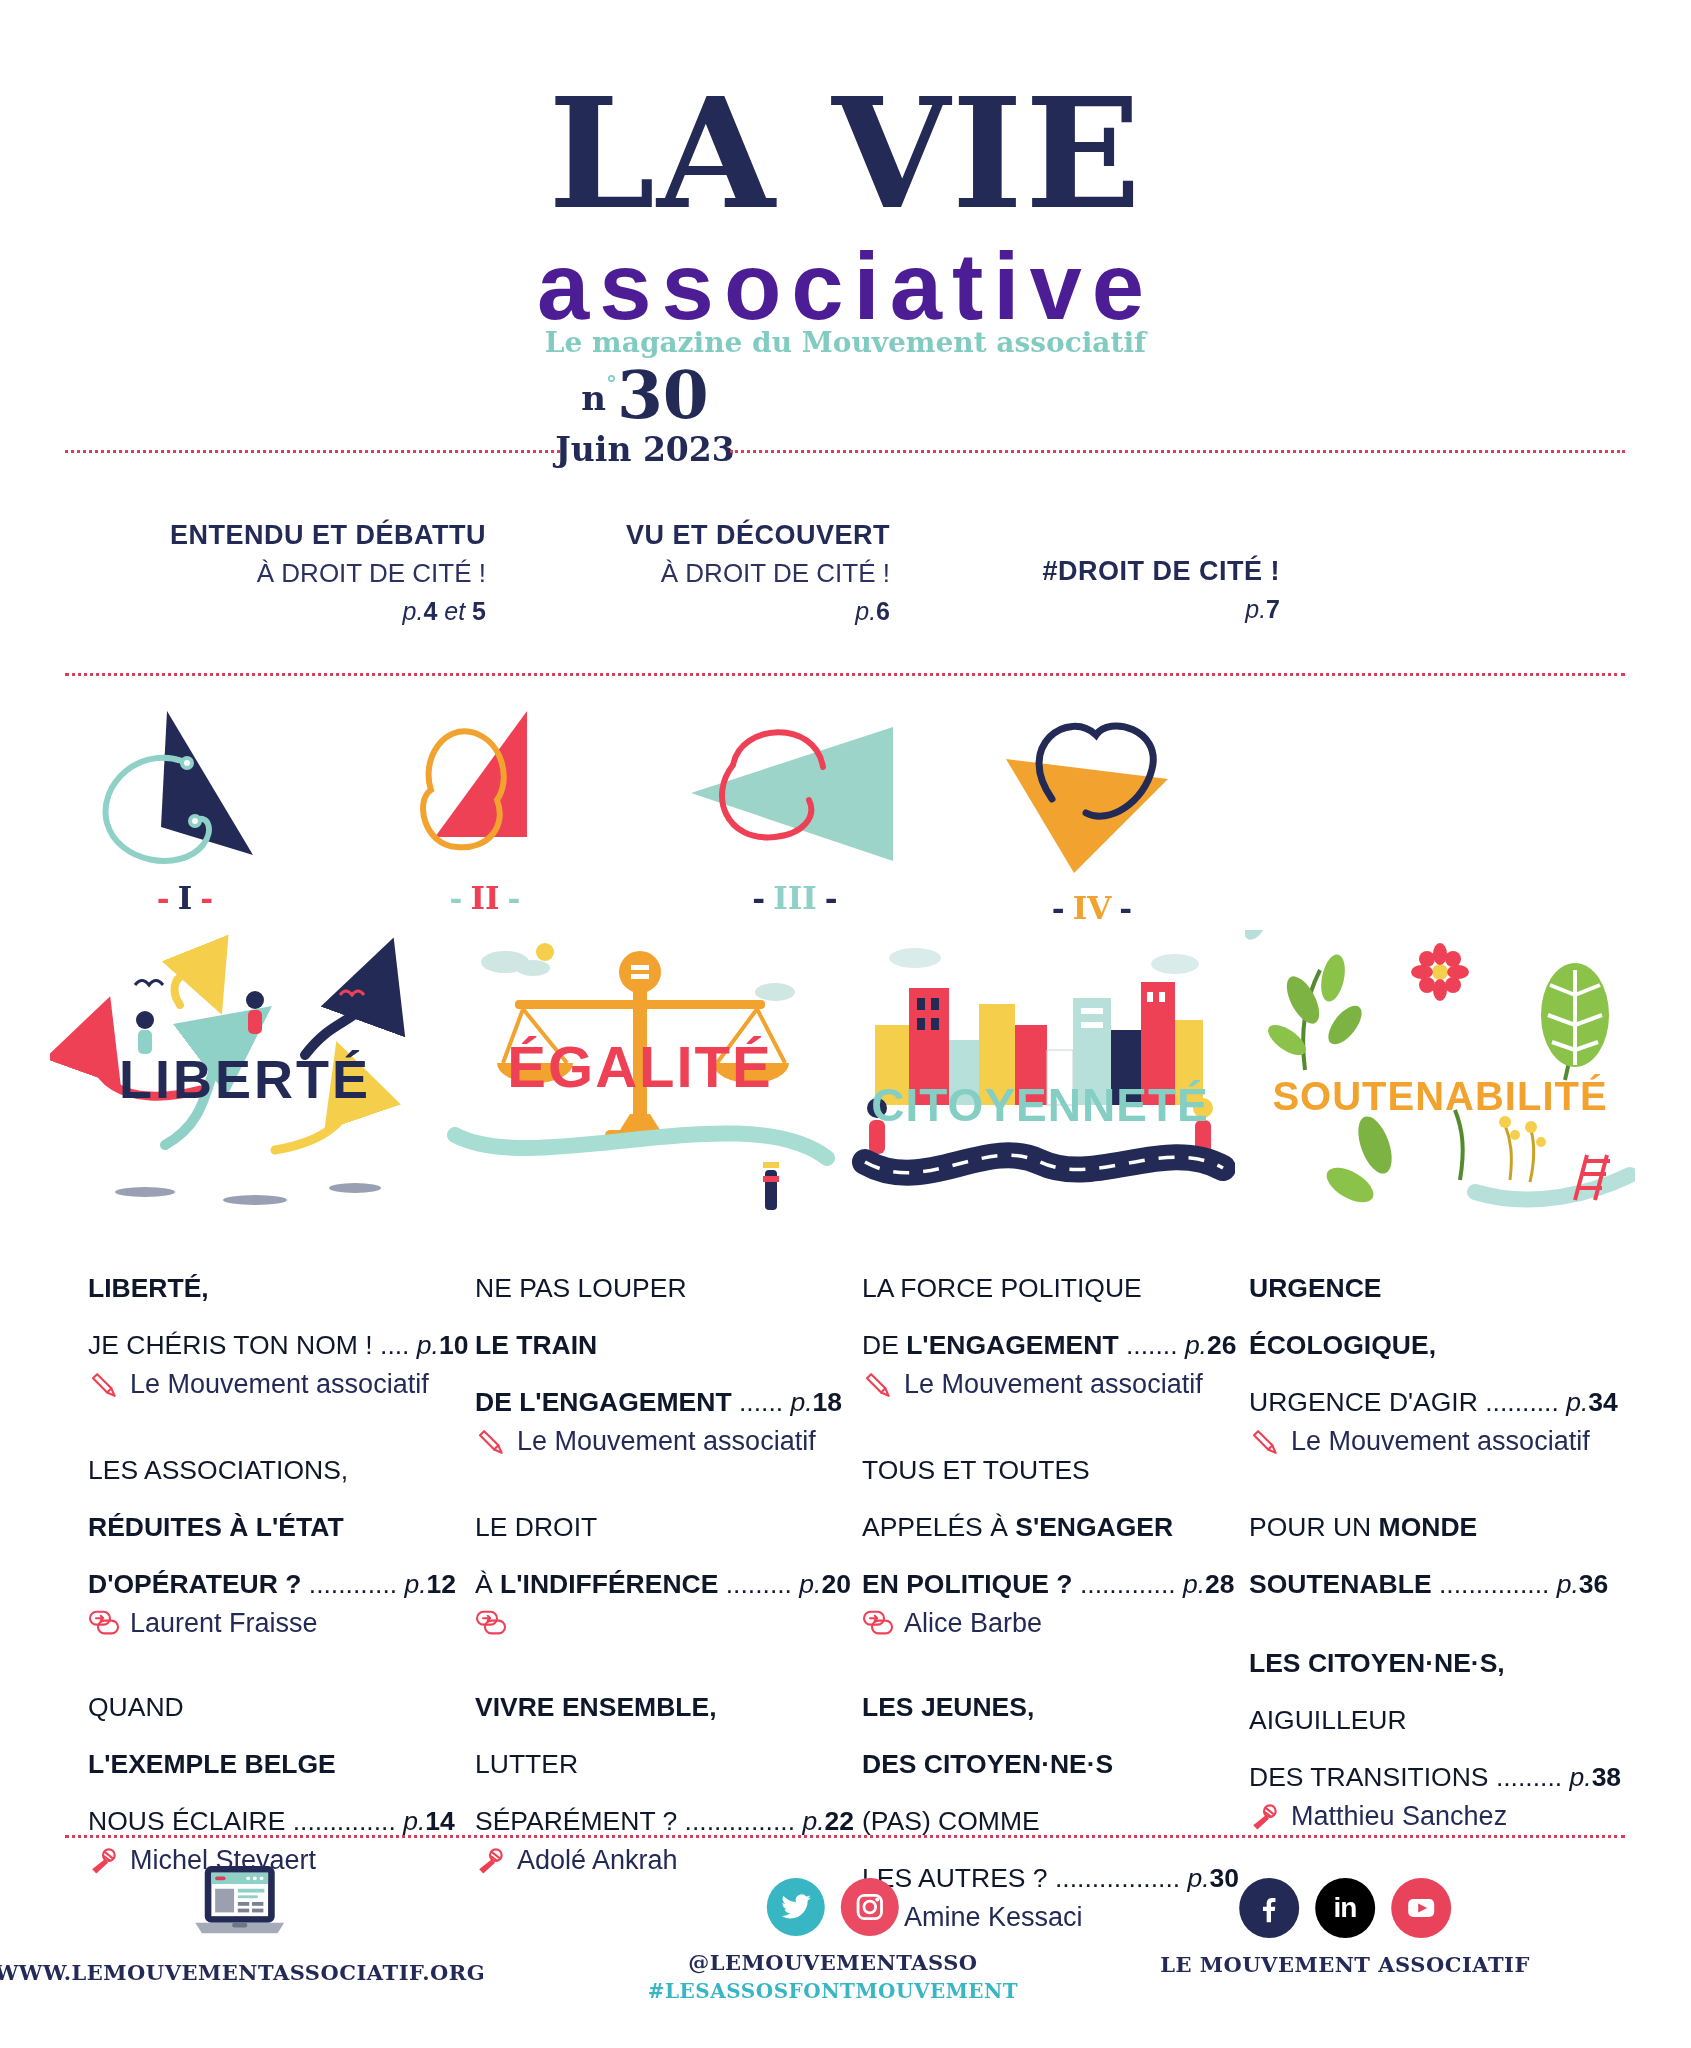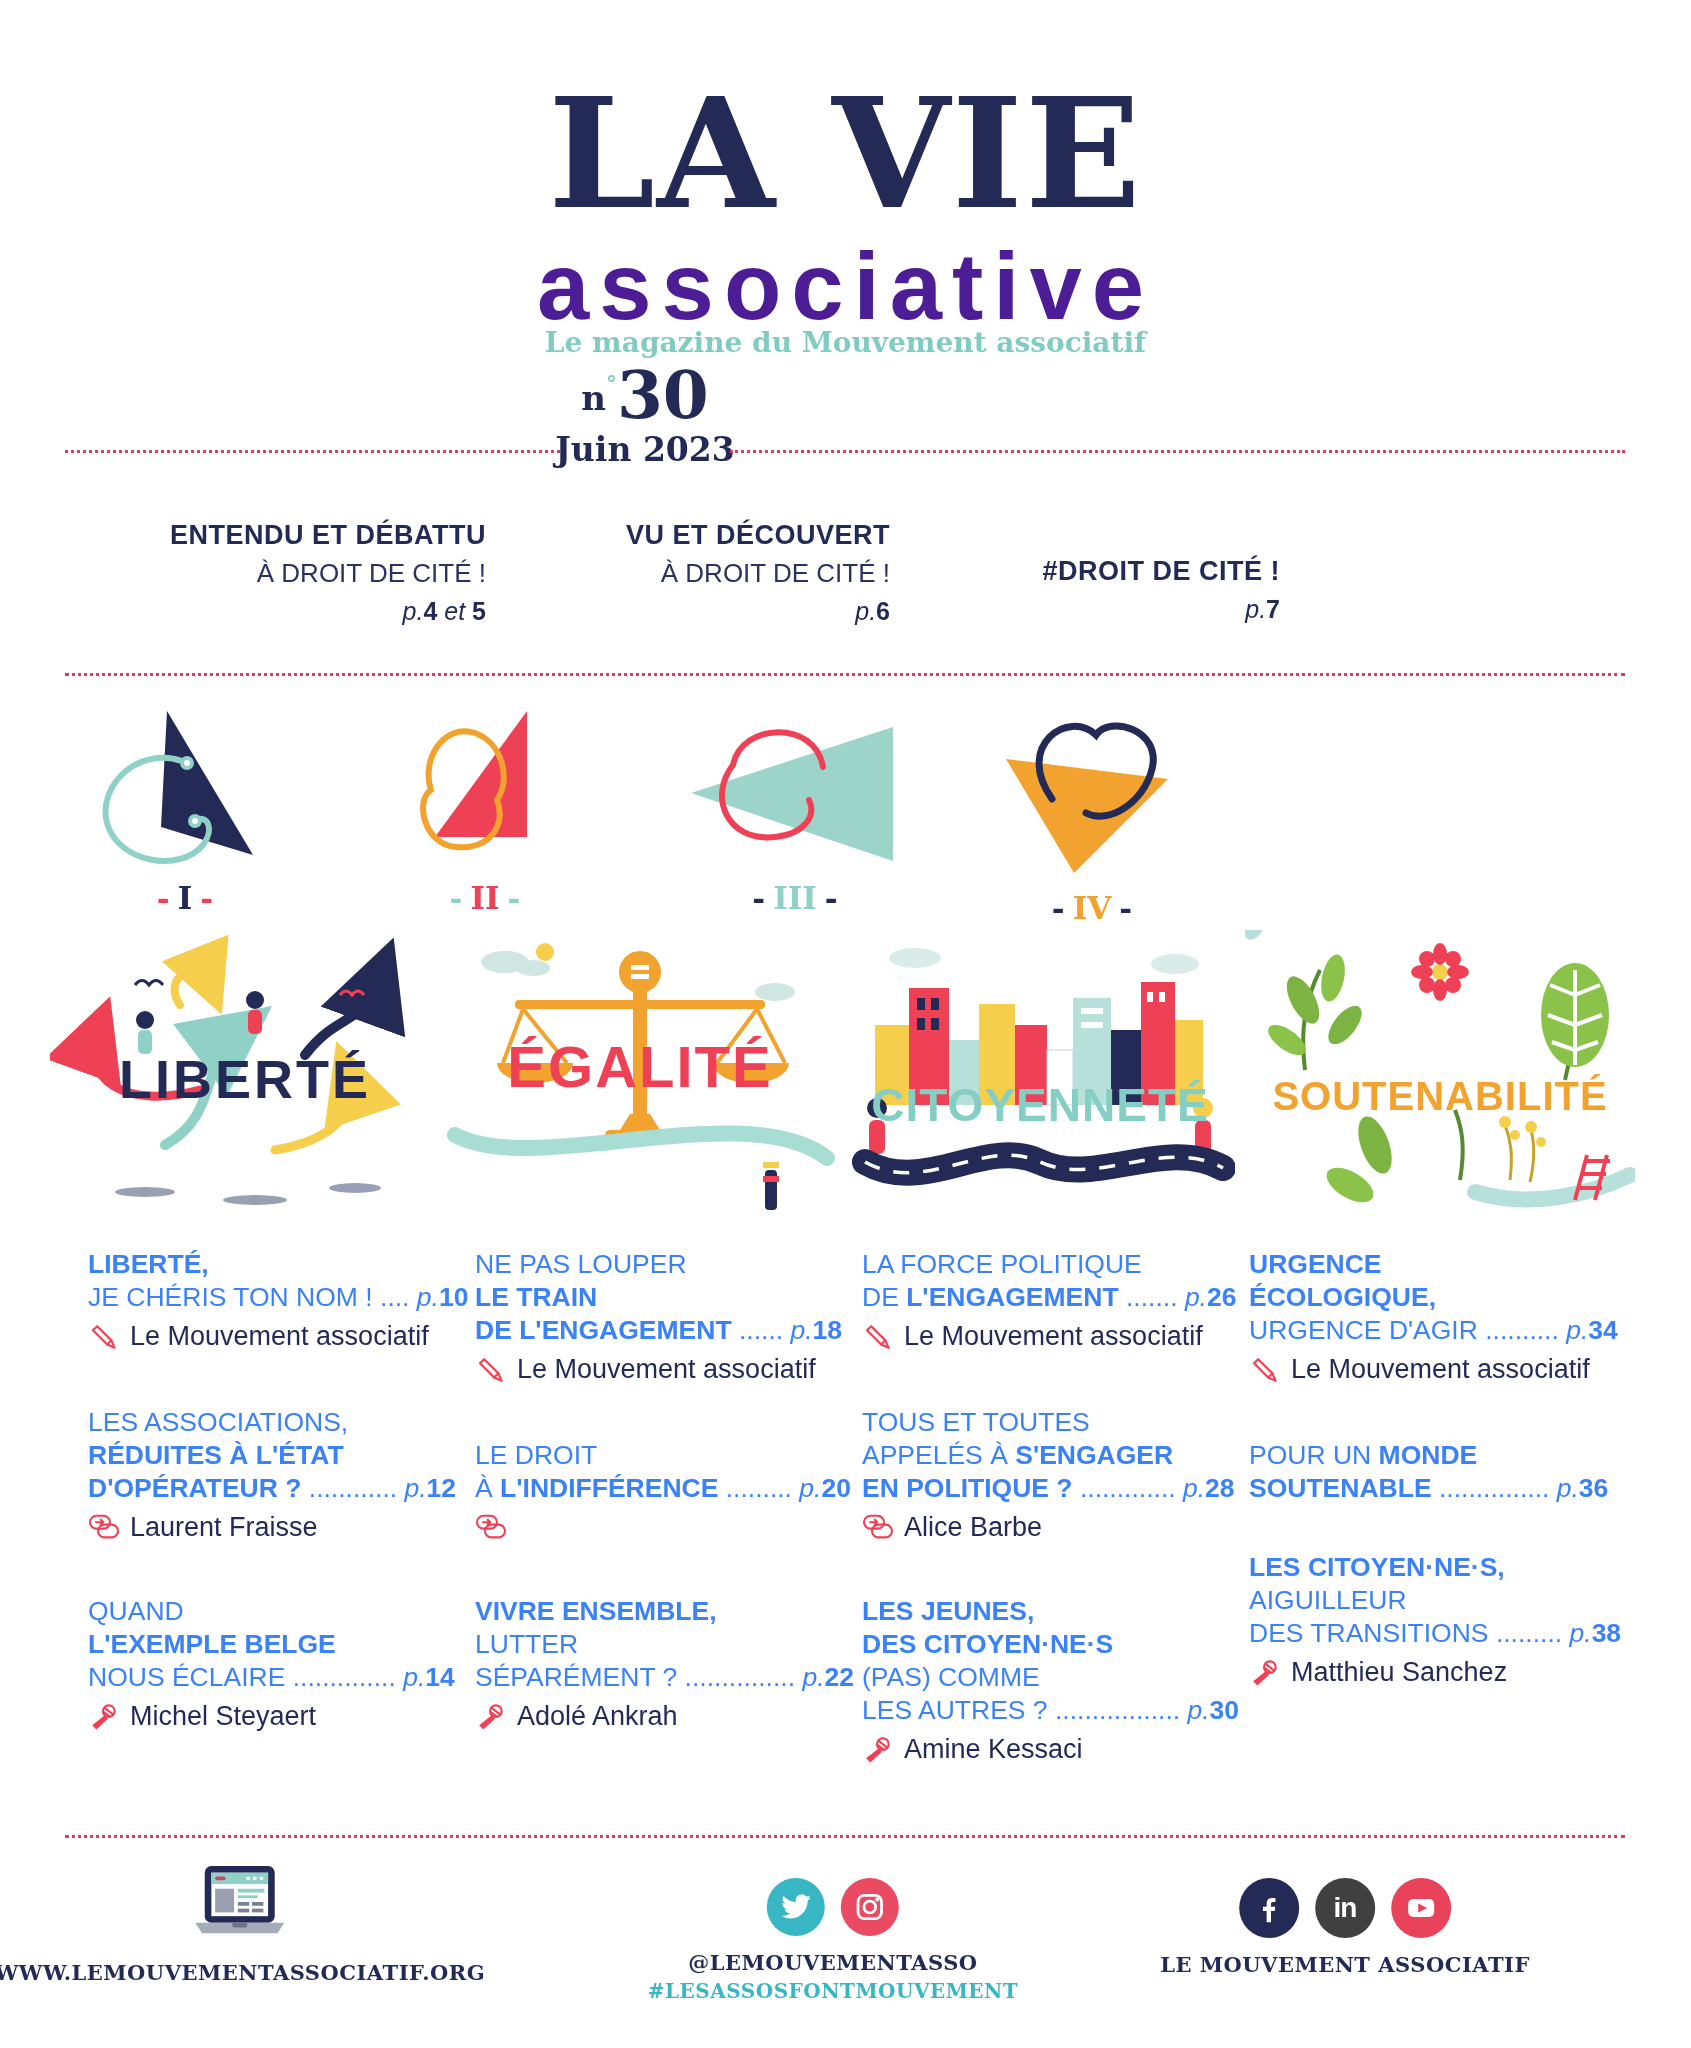--- a/index.html
+++ b/index.html
@@ -49,21 +49,21 @@
               letter-spacing:1px;z-index:2;line-height:1;}
   #w-liberte{top:122px;font-size:54px;letter-spacing:3px;}
   #w-egalite{top:108px;font-size:58px;letter-spacing:2px;}
   #w-citoyennete{top:152px;font-size:46px;}
   #w-soutenabilite{top:146px;font-size:40px;}
 
   
   #articles-grid{position:absolute;top:1248px;left:88px;width:1560px;
                  display:grid;grid-template-columns:repeat(4,387px);column-gap:0;}
   .article{margin-bottom:46px;}
-  .a-line{font-size:26.5px;line-height:33px;color:#3b82f6;}
+  .a-line{font-size:26.5px;line-height:33px;color:#0f172a;margin-top:24px;}
   .seg-b{font-weight:bold;}
   .seg-i{font-style:italic;}
   .seg-n{font-weight:bold;}
   .author{display:flex;align-items:flex-start;margin-top:6px;font-size:27px;line-height:33px;}
   .a-icon{flex:0 0 34px;margin-right:8px;margin-top:2px;}
   .a-name{color:#232a56;}
 
   
   .foot-group{position:absolute;transform:translateX(-50%);text-align:center;}
   #foot-web{top:1862px;left:240px;}
@@ -71,21 +71,21 @@
   #foot-brand{top:1878px;left:1345px;}
   .foot-text{font-family:"DejaVu Serif","Liberation Serif",serif;font-weight:bold;
              font-size:21px;color:#232a56;margin-top:14px;letter-spacing:0.5px;white-space:nowrap;}
   .foot-hash{font-family:"DejaVu Serif","Liberation Serif",serif;font-weight:bold;
              font-size:20px;color:#38b6c3;margin-top:4px;letter-spacing:0.5px;white-space:nowrap;}
   .circles{display:flex;justify-content:center;gap:16px;}
   .circle{width:60px;height:60px;border-radius:50%;display:flex;align-items:center;justify-content:center;}
   .c-tw{background:#38b6c3;}
   .c-ig{background:#ea4a62;}
   .c-fb{background:#232a56;}
-  .c-li{background:#404040;}
+  .c-li{background:#000000;}
   .c-yt{background:#e8435a;}
   .c-li span{color:#fff;font-weight:bold;font-size:28px;font-family:"Liberation Sans",sans-serif;letter-spacing:-1px;}
 </style>
 </head>
 <body>
 
 <div id="page">
 
   <div>
     <div class="m-title">LA VIE</div>

